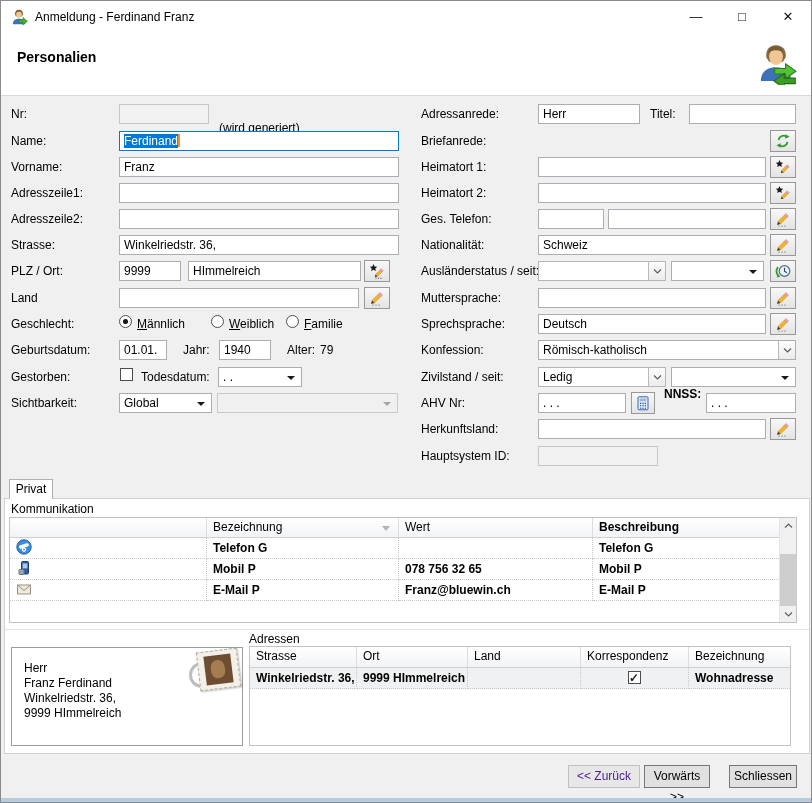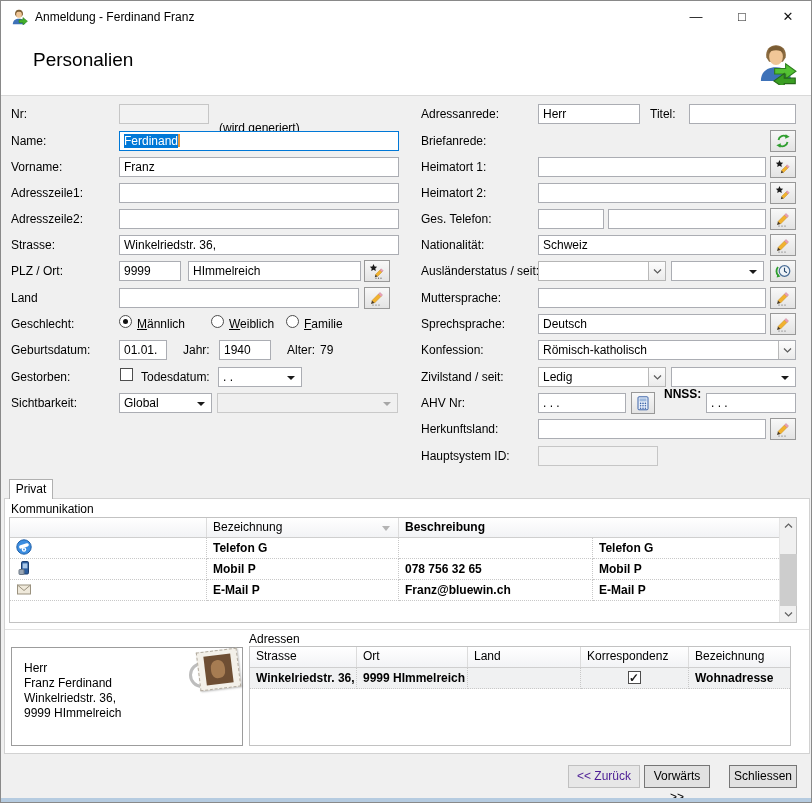--- a/index.html
+++ b/index.html
@@ -10,21 +10,21 @@
     background:var(--form-bg,#f0f0f0);border:1px solid #898989;
   }
   
   .titlebar{position:absolute;left:0;top:0;width:100%;height:31px;background:#fff;display:flex;align-items:center;}
   .app-icon{margin-left:9px;width:18px;height:18px;flex:0 0 auto;}
   .title-text{margin-left:7px;font-size:12px;}
   .win-controls{position:absolute;right:0;top:0;height:31px;display:flex;}
   .win-btn{width:46px;height:31px;display:flex;align-items:center;justify-content:center;font-size:13px;color:#111;cursor:default;}
   
   .headerband{position:absolute;left:0;top:31px;width:100%;height:63px;background:#fff;}
-  .page-title{position:absolute;left:32px;top:17px;font-weight:normal;font-size:19px;}
+  .page-title{position:absolute;left:16px;top:17px;font-weight:bold;font-size:14px;}
   .header-icon{position:absolute;right:13px;top:9px;width:44px;height:44px;}
   
   .form-panel{position:absolute;left:0;top:94px;width:100%;height:384px;background:var(--form-bg,#f0f0f0);border-top:1px solid #d9d9d9;}
   .lbl{position:absolute;white-space:nowrap;line-height:14px;}
   .fld{position:absolute;height:20px;background:#fff;border:1px solid #abadb3;line-height:18px;padding:0 4px;white-space:nowrap;overflow:hidden;}
   .fld.dis{background:#f2f2f2;border-color:#c6c6c6;}
   .fld.focus{border-color:var(--accent,#0078d7);}
   .sel{background:var(--accent,#0078d7);color:#fff;}
   .caret{display:inline-block;width:2px;height:13px;background:var(--caret,#e8953a);vertical-align:-2px;}
   .btn-sm{position:absolute;width:26px;height:22px;background:linear-gradient(#f8f8f8,#e3e3e3);border:1px solid #989898;display:flex;align-items:center;justify-content:center;padding:0;}
@@ -333,20 +333,21 @@
   <div class="tab">Privat</div>
   <div class="tabpage"></div>
   <div class="group-divider"></div>
 
   <span class="lbl" style="left:10px;top:501px;z-index:2;">Kommunikation</span>
 
   <div class="tbl" style="left:8px;top:516px;width:788px;height:106px;">
     <div class="thead">
       <div class="hcell" style="width:197px;"></div>
       <div class="hcell" style="width:192px;"><span>Bezeichnung</span><span class="sort-arrow"></span></div>
+      <div class="hcell" style="width:194px;"><span>Wert</span></div>
       <div class="hcell" style="flex:1;border-right:none;font-weight:bold;"><span>Beschreibung</span></div>
       <div style="width:17px;"></div>
     </div>
     <div class="trow">
       <div class="tcell" style="width:197px;">
         <svg class="row-icon" viewBox="0 0 16 16">
           <circle cx="8" cy="8" r="7.2" fill="#3b8de0" stroke="#1e5fa8"></circle>
           <rect x="3" y="5.2" width="10" height="3.4" rx="1.7" fill="#fff" transform="rotate(-18 8 7)"></rect>
           <circle cx="8" cy="10.5" r="2.2" fill="#fff"></circle>
           <circle cx="8" cy="10.5" r="0.9" fill="#3b8de0"></circle>

